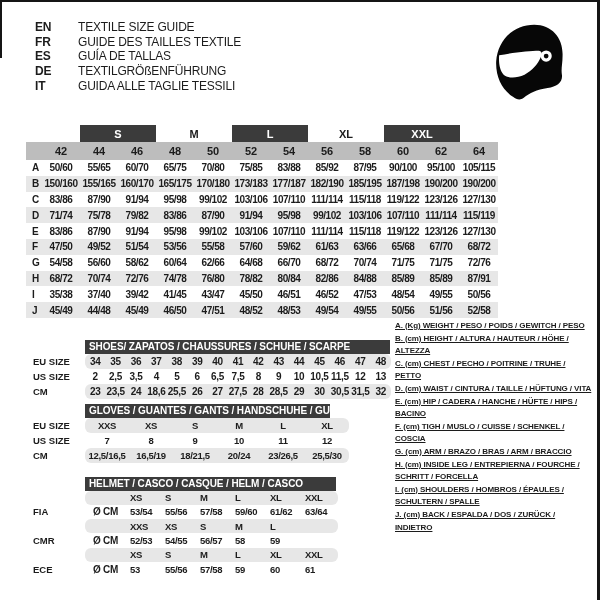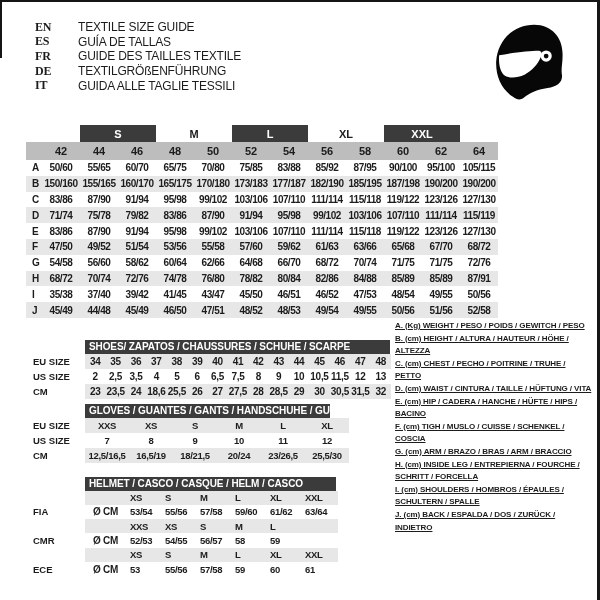--- a/index.html
+++ b/index.html
@@ -7,21 +7,21 @@
         font-family:"Liberation Sans",sans-serif;color:#1c1c1c;overflow:hidden;}
 
   
   .frame-top{position:absolute;left:0;top:0;width:600px;height:2px;background:#151515;}
   .frame-right{position:absolute;left:597px;top:0;width:3px;height:600px;background:#151515;}
   .frame-left{position:absolute;left:0;top:0;width:2px;height:58px;background:#151515;}
 
   
   .lang-list{position:absolute;left:35px;top:20px;}
   .lang-row{display:flex;height:14.6px;align-items:center;}
-  .lang-code{width:43px;font-weight:bold;font-size:12px;letter-spacing:-0.2px;font-family:Liberation Serif, serif;}
+  .lang-code{width:43px;font-weight:bold;font-size:12px;letter-spacing:-0.2px;}
   .lang-label{font-weight:normal;font-size:12px;letter-spacing:-0.2px;white-space:nowrap;}
 
   
   .helmet-logo{position:absolute;left:491px;top:18px;width:76px;height:88px;}
 
   
   .main-table{position:absolute;left:26px;top:125px;}
   .grid-row{display:grid;grid-template-columns:16px repeat(12,38px);}
   .group-row{height:17px;}
   .group-cell{display:flex;align-items:center;justify-content:center;font-size:11px;font-weight:bold;}
@@ -41,21 +41,21 @@
   .title-bar{margin-left:55px;height:13.5px;background:#3b3b3b;color:#fff;display:flex;
              align-items:center;padding-left:4px;font-size:10px;font-weight:bold;letter-spacing:-0.1px;
              box-sizing:border-box;white-space:nowrap;}
   .shoes-bar{width:305px;}
   .gloves-bar{width:245px;}
   .helmet-bar{width:251px;}
   .sub-row{display:flex;height:15px;}
   .sub.helmet .sub-row{height:14.3px;}
   .sub-label{width:55px;display:flex;align-items:center;padding-left:3px;font-size:9.5px;
              font-weight:bold;box-sizing:border-box;}
-  .cells{display:flex;align-items:stretch;}
+  .cells{display:flex;align-items:stretch;border-radius:6px;}
   .cells.shaded{background:#e7e7e7;}
   .cell{display:flex;align-items:center;justify-content:center;font-weight:bold;font-size:10px;letter-spacing:-0.3px;}
   .shoe-cell{width:20.4px;}
   .glove-cell{width:44px;font-size:9.5px;}
   .hcell{width:35px;justify-content:flex-start;padding-left:2px;box-sizing:border-box;font-size:9.5px;}
   .unit-cell{width:43px;justify-content:flex-start;padding-left:8px;box-sizing:border-box;font-size:10px;}
 
   
   .legend{position:absolute;left:395px;top:320px;width:198px;text-decoration:underline;}
   .legend-item{font-size:8px;font-weight:bold;line-height:12.6px;letter-spacing:-0.1px;}
@@ -67,26 +67,26 @@
   <div class="frame-top"></div>
   <div class="frame-right"></div>
   <div class="frame-left"></div>
 
   <div class="lang-list">
       <div class="lang-row">
         <div class="lang-code">EN</div>
         <div class="lang-label">TEXTILE SIZE GUIDE</div>
       </div>
       <div class="lang-row">
+        <div class="lang-code">FR</div>
+        <div class="lang-label">GUIDE DES TAILLES TEXTILE</div>
+      </div>
+      <div class="lang-row">
         <div class="lang-code">ES</div>
         <div class="lang-label">GUÍA DE TALLAS</div>
-      </div>
-      <div class="lang-row">
-        <div class="lang-code">FR</div>
-        <div class="lang-label">GUIDE DES TAILLES TEXTILE</div>
       </div>
       <div class="lang-row">
         <div class="lang-code">DE</div>
         <div class="lang-label">TEXTILGRÖßENFÜHRUNG</div>
       </div>
       <div class="lang-row">
         <div class="lang-code">IT</div>
         <div class="lang-label">GUIDA ALLE TAGLIE TESSILI</div>
       </div>
     </div>

